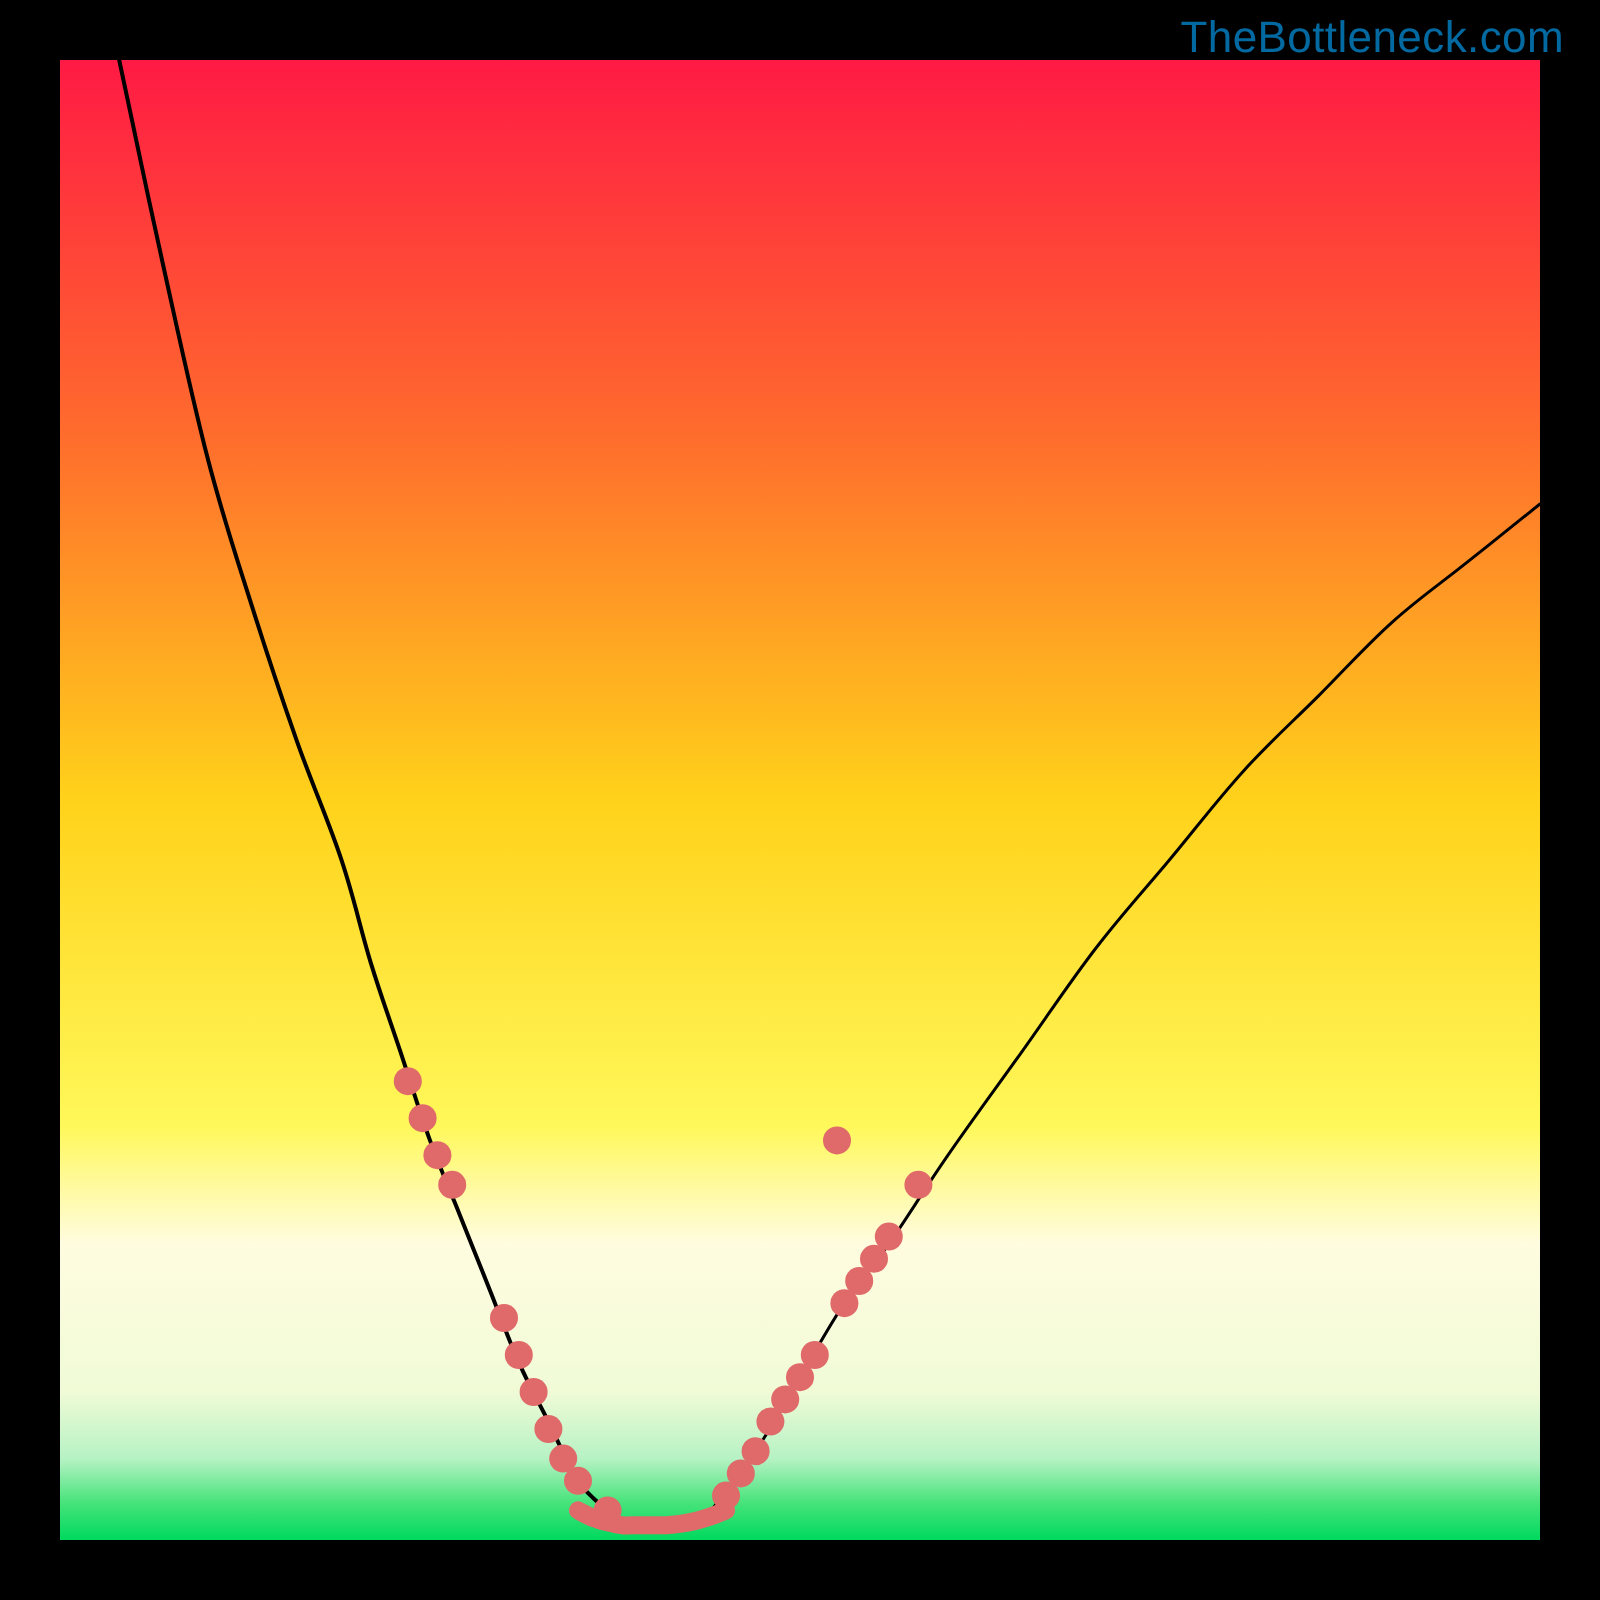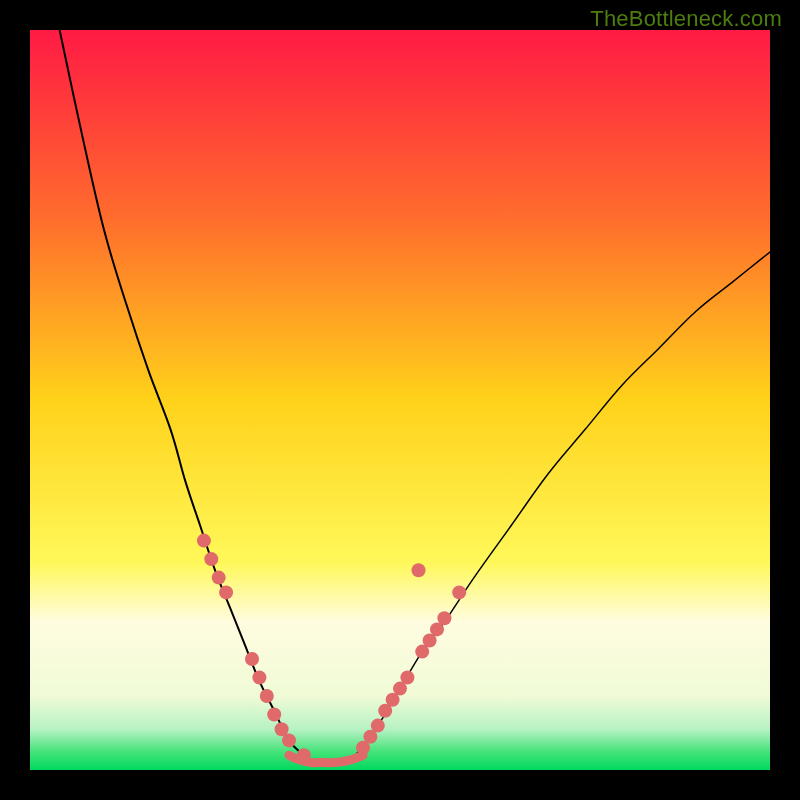--- a/index.html
+++ b/index.html
@@ -10,21 +10,21 @@
     height: 800px;
     background: #000;
   }
   .watermark {
     position: absolute;
     top: 6px;
     right: 18px;
     font-family: Arial, Helvetica, sans-serif;
     font-size: 22px;
     font-weight: 500;
-    color: #4d7c0f;
+    color: #0369a1;
     letter-spacing: 0.2px;
     z-index: 10;
   }
   .plot-wrap {
     position: absolute;
     left: 30px;
     top: 30px;
     width: 740px;
     height: 740px;
   }

